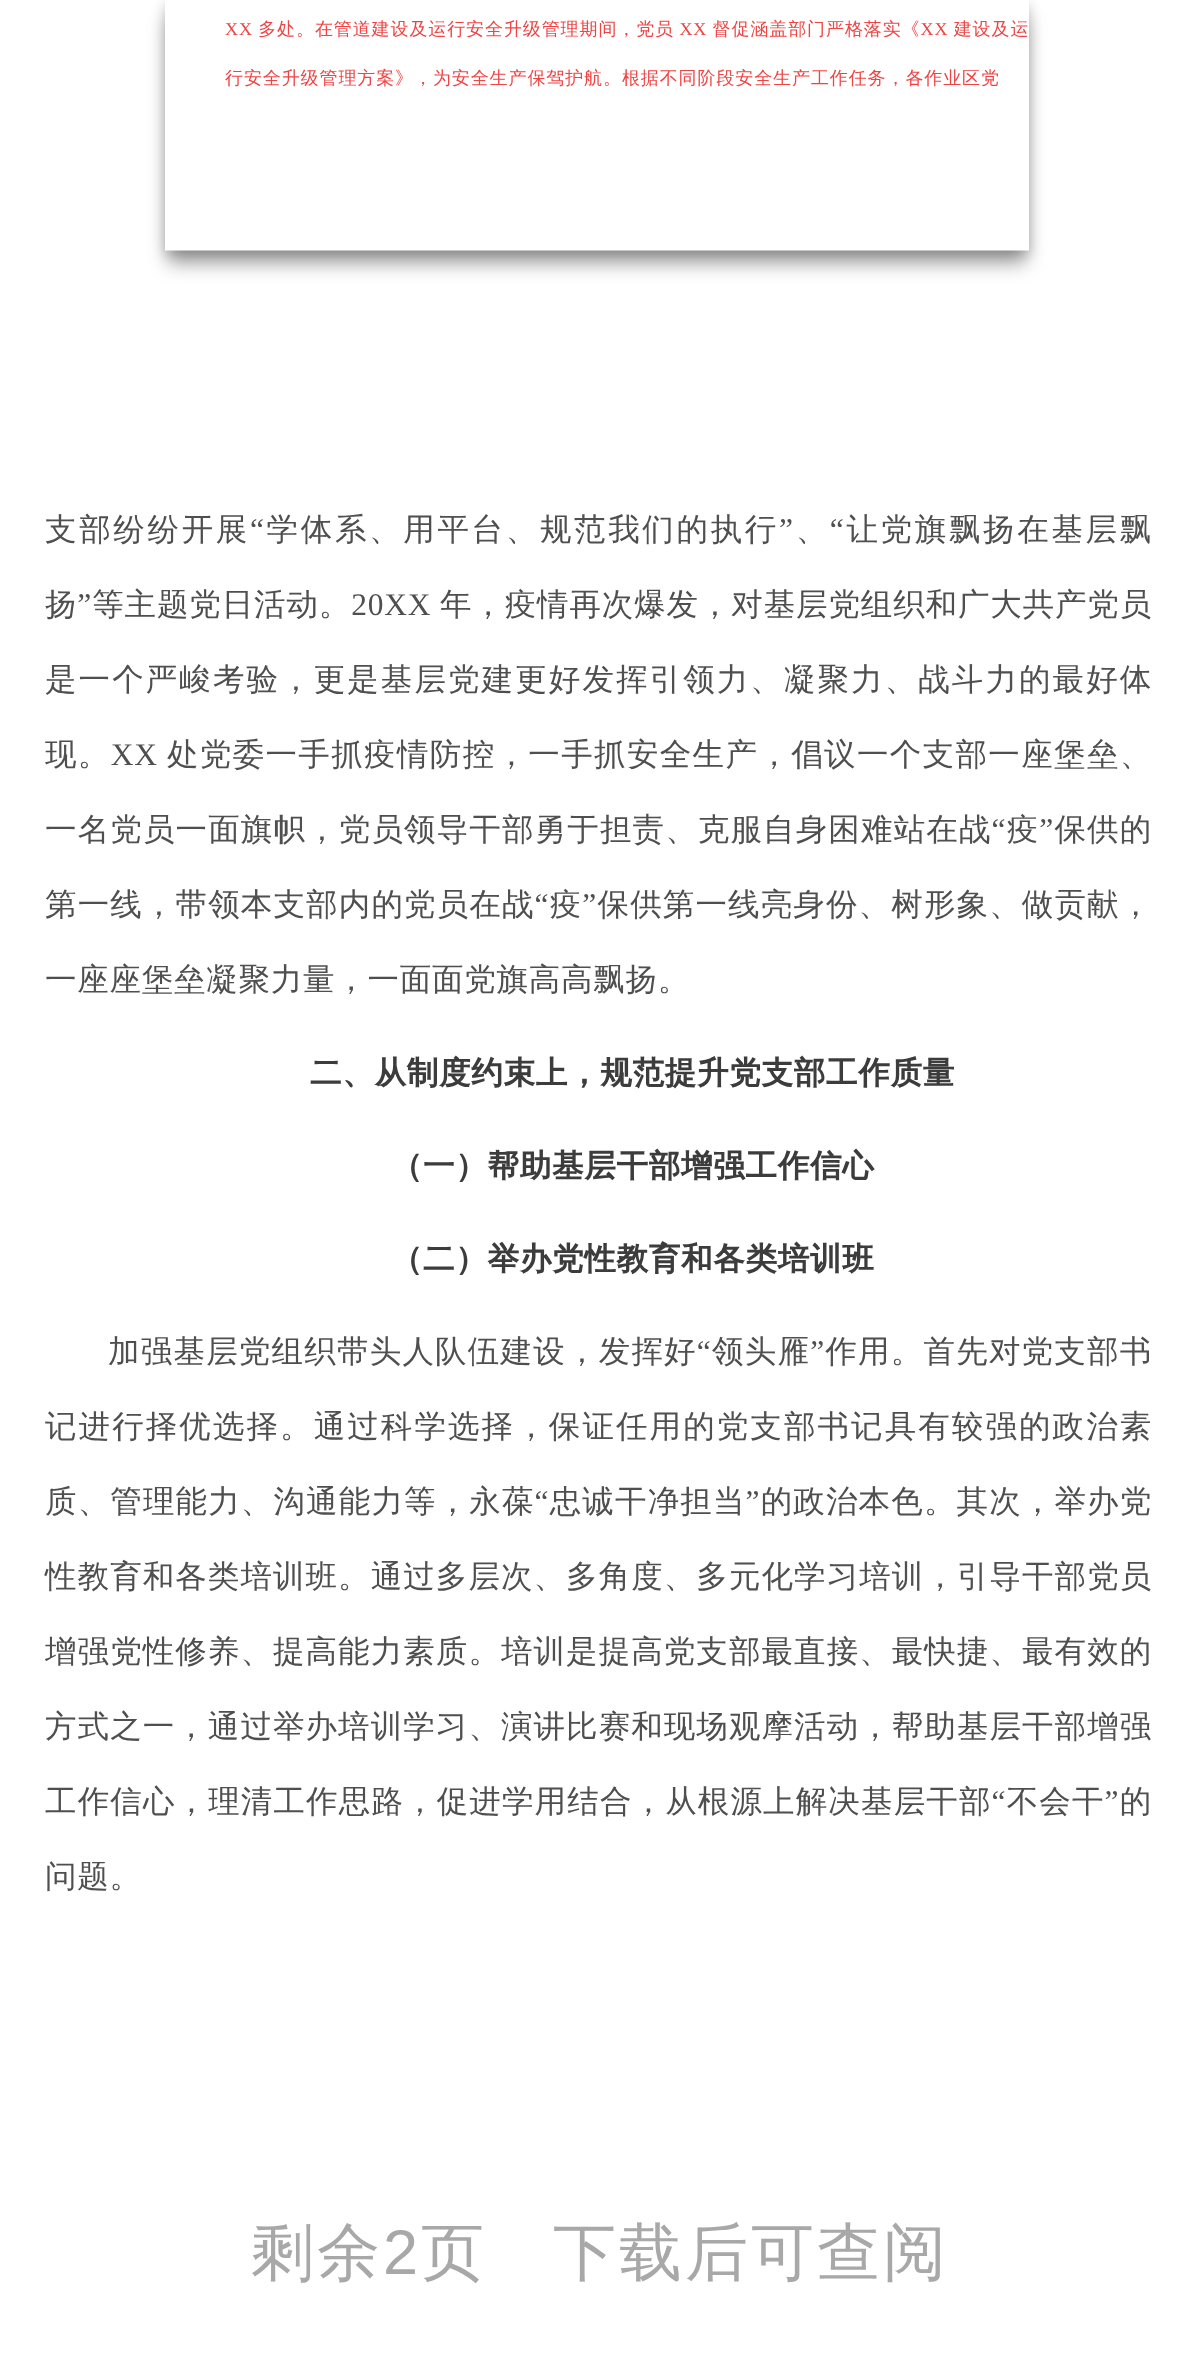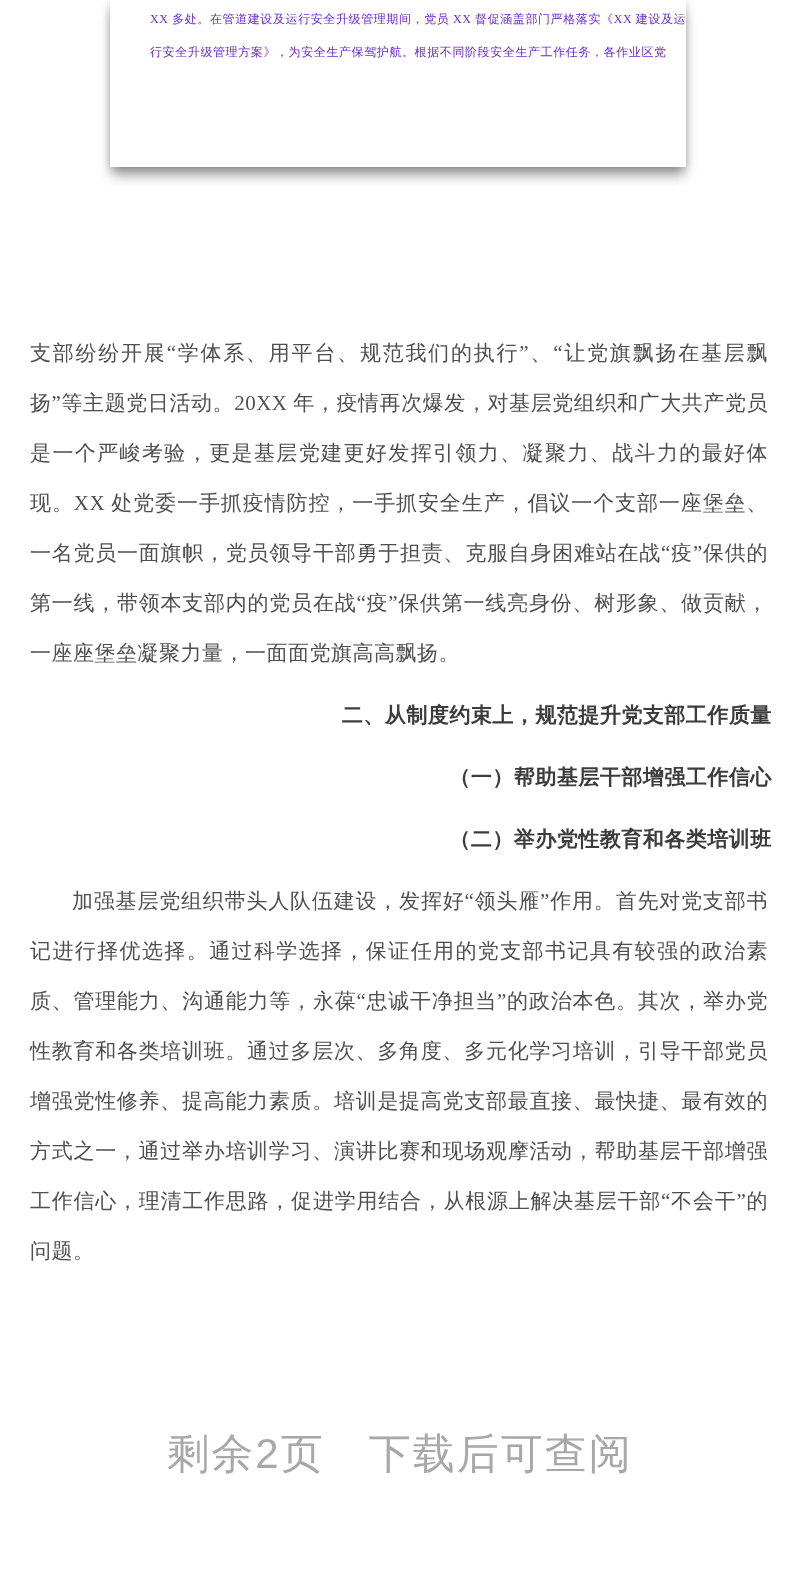--- a/index.html
+++ b/index.html
@@ -21,21 +21,21 @@
     height: 167px;
     background: #ffffff;
     box-shadow: 0 10px 12px -2px rgba(0,0,0,0.38), 0 2px 8px rgba(0,0,0,0.18);
     padding: 3px 26px 0 40px;
     overflow: hidden;
   }
   .preview-line {
     font-size: 12px;
     line-height: 33px;
     letter-spacing: 0.6px;
-    color: #6d28d9;
+    color: #ef4444;
     white-space: nowrap;
     font-family: "Liberation Serif", "DejaVu Serif", serif;
   }
 
   
   .doc-body {
     position: absolute;
     top: 328px;
     left: 30px;
     width: 742px;
@@ -50,27 +50,27 @@
     margin: 0 4px 12px 0;
   }
   .doc-body p.para.no-indent { text-indent: 0; }
   .doc-body h2, .doc-body h3 {
     font-size: 21px;
     line-height: 50px;
     font-weight: bold;
     color: #3c3c3c;
     text-indent: 2em;
     margin: 0 0 12px 0;
-    text-align: right;
+    text-align: center;
   }
 
   
   .footer-notice {
     position: absolute;
-    top: 1428px;
+    top: 1476px;
     left: 0;
     width: 800px;
     text-align: center;
     color: #a8a8a8;
     font-family: "Liberation Sans", "DejaVu Sans", sans-serif;
     font-size: 42px;
     line-height: 52px;
     letter-spacing: 2px;
     white-space: nowrap;
   }

